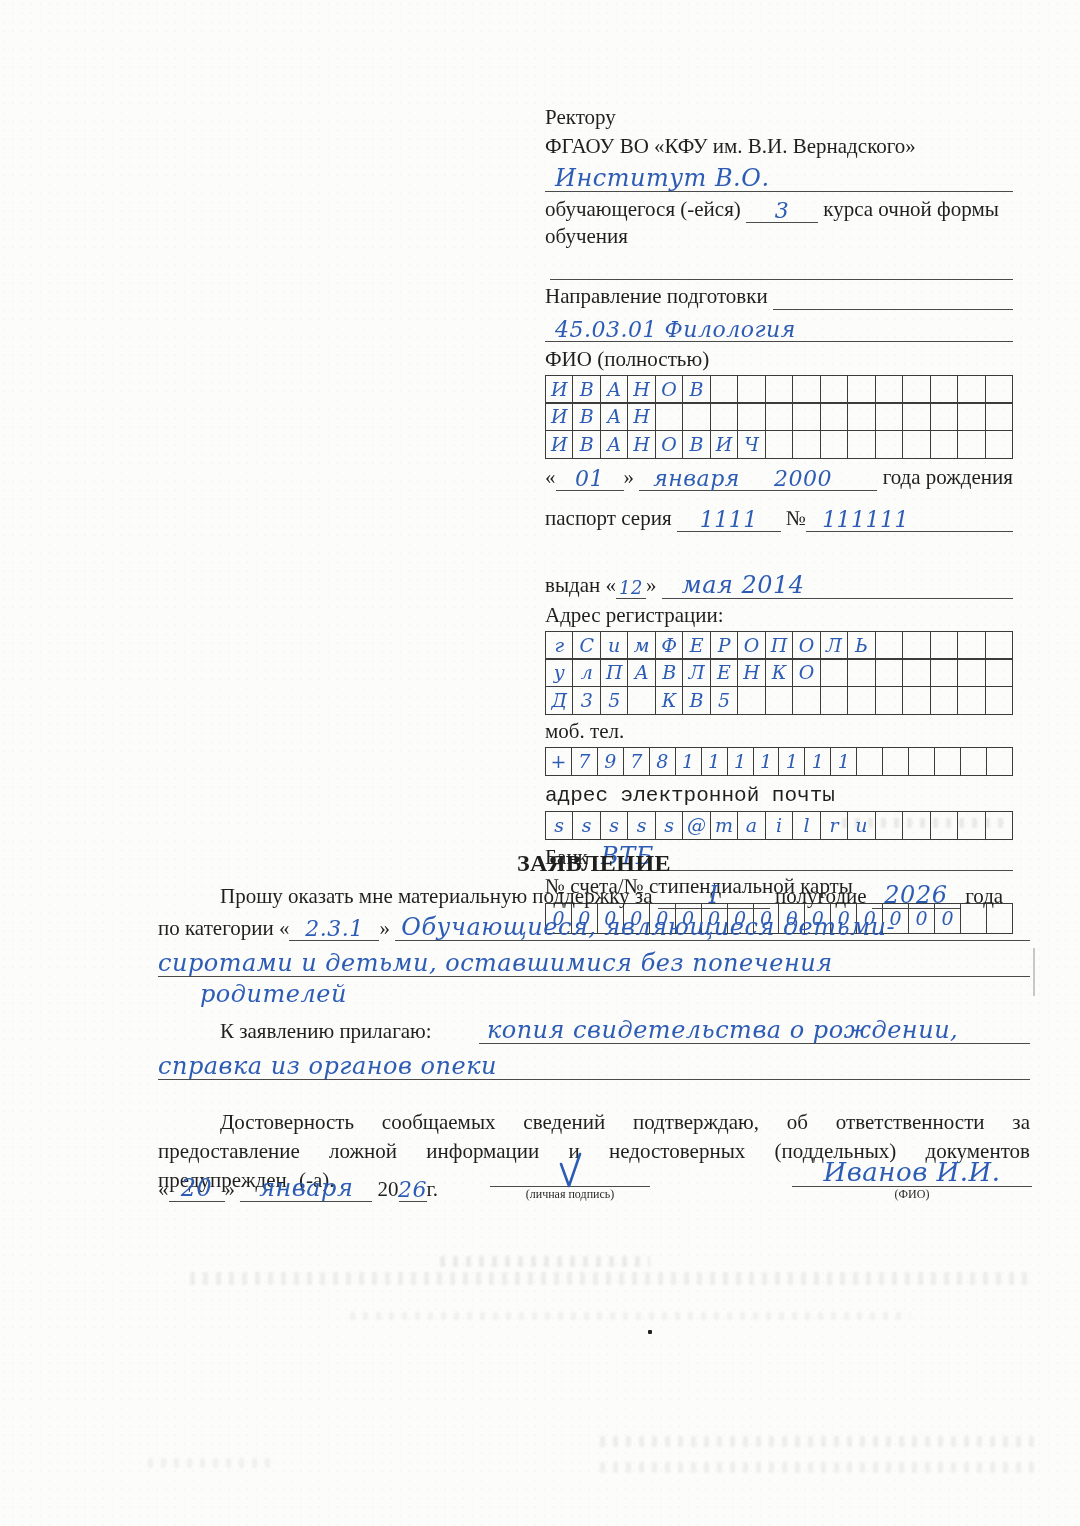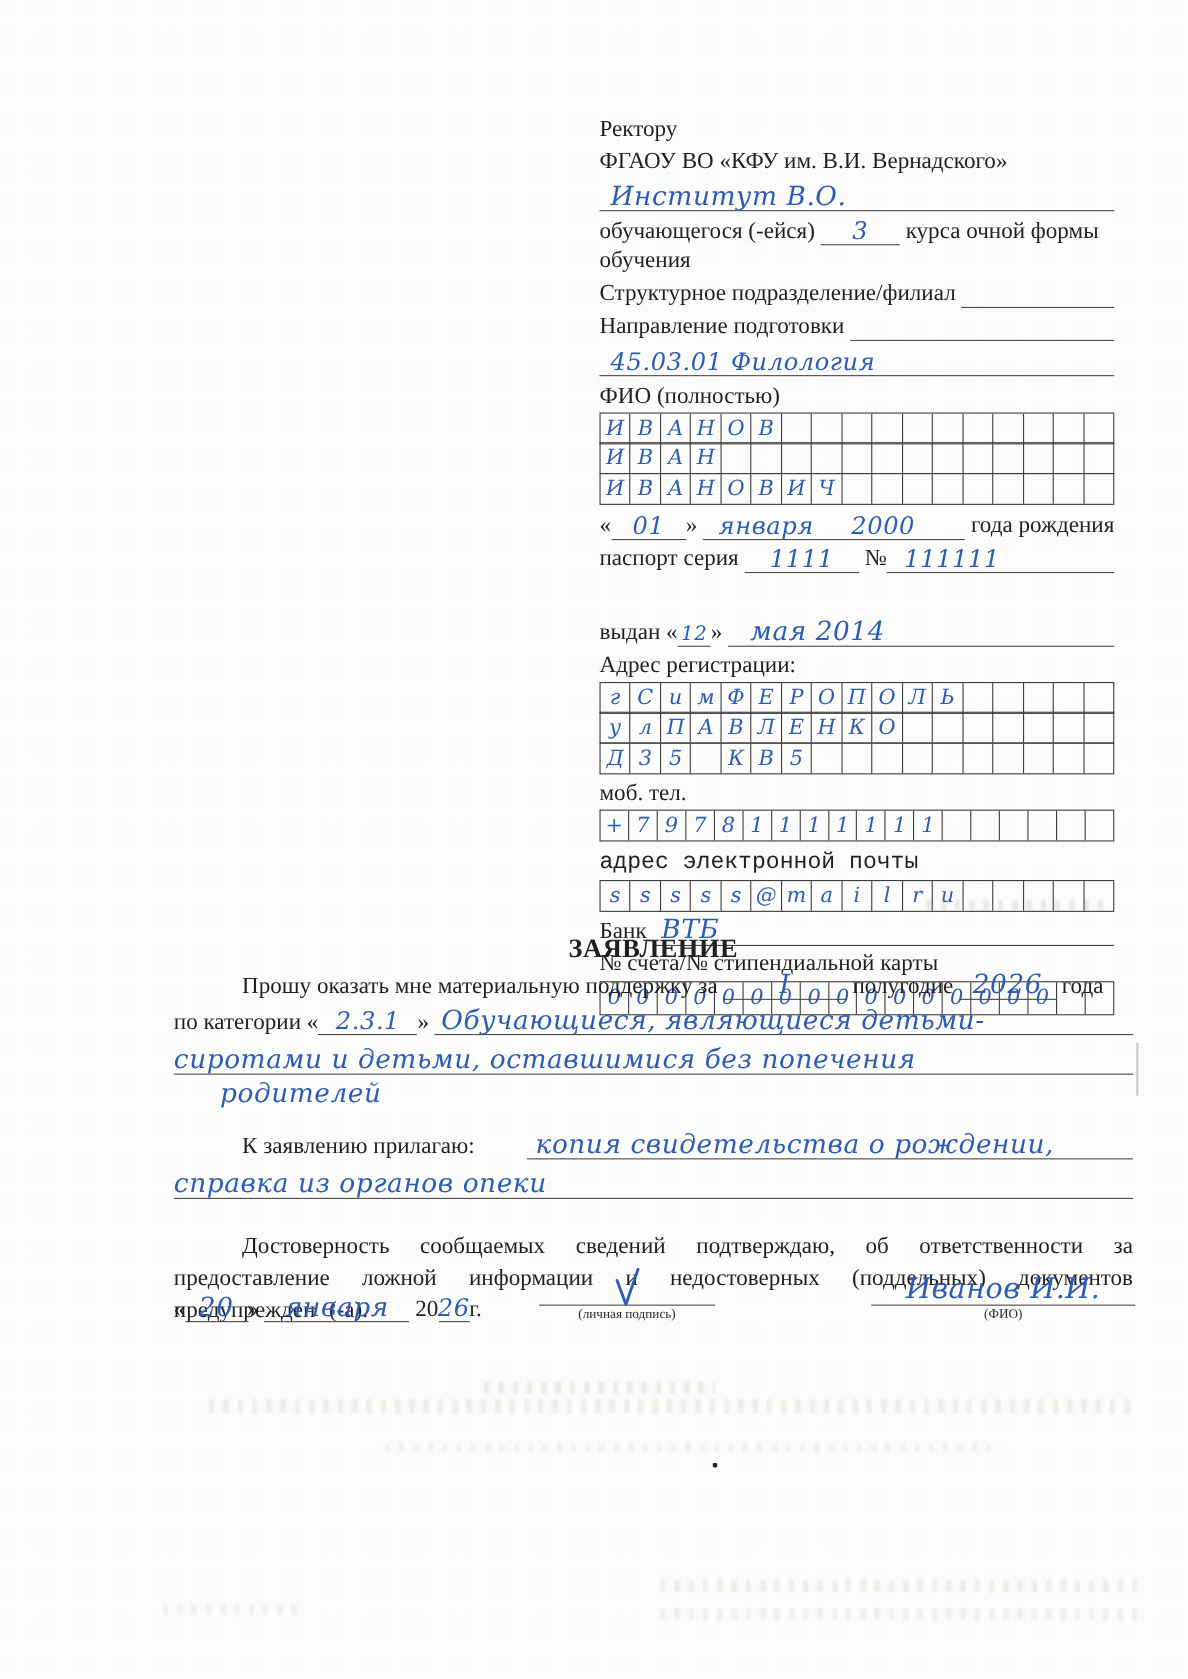--- a/index.html
+++ b/index.html
@@ -68,21 +68,21 @@
     <span class="lbl">обучающегося (-ейся)</span>&nbsp;
     <span class="ul" style="width:72px;">
       <span class="hw sz22">3</span>
     </span>&nbsp;
     <span class="lbl">курса очной формы</span>
   </div>
   <div class="line">
     <span class="lbl">обучения</span>
   </div>
   <div class="line" style="margin-top:3px;">
-    <span class="lbl">Структурное подразделение/филиал</span>&nbsp;
+    &nbsp;
     <span class="ul grow"></span>
   </div>
   <div class="line" style="margin-top:3px;">
     <span class="lbl">Направление подготовки</span>&nbsp;
     <span class="ul grow"></span>
   </div>
   <div class="hwline">
     <span class="hw sz22">45.03.01 Филология</span>
   </div>
 
@@ -155,21 +155,21 @@
       <span class="hw sz22">01</span>
     </span>
     <span>»</span>&nbsp;
     <span class="ul grow" style="justify-content:flex-start;gap:34px;padding-left:14px;">
       <span class="hw sz22">января</span>
       <span class="hw sz22">2000</span>
     </span>&nbsp;
     <span class="lbl">года рождения</span>
   </div>
 
-  <div class="line" style="margin-top:3px;">
+  <div class="line" style="margin-top:14px;">
     <span class="lbl">паспорт серия</span>&nbsp;
     <span class="ul" style="width:104px;">
       <span class="hw sz22">1111</span>
     </span>&nbsp;
     <span class="lbl">№</span>
     <span class="ul grow" style="justify-content:flex-start;padding-left:16px;">
       <span class="hw sz22">111111</span>
     </span>
   </div>
 
@@ -356,21 +356,21 @@
   <div class="line">
     <span class="ul grow" style="justify-content:flex-start;min-height:30px;">
       <span class="hw sz24">сиротами и детьми, оставшимися без попечения</span>
     </span>
   </div>
 
   <div class="line">
     <span class="hw sz24" style="margin-left:42px;">родителей</span>
   </div>
 
-  <div class="line" style="margin-top:20px;gap:21px;">
+  <div class="line" style="margin-top:10px;gap:21px;">
     <span class="lbl" style="margin-left:62px;">К заявлению прилагаю:</span>&nbsp;
     <span class="ul grow" style="justify-content:flex-start;padding-left:8px;">
       <span class="hw sz24">копия свидетельства о рождении,</span>
     </span>
   </div>
   <div class="line">
     <span class="ul grow" style="justify-content:flex-start;min-height:30px;">
       <span class="hw sz24">справка из органов опеки</span>
     </span>
   </div>

